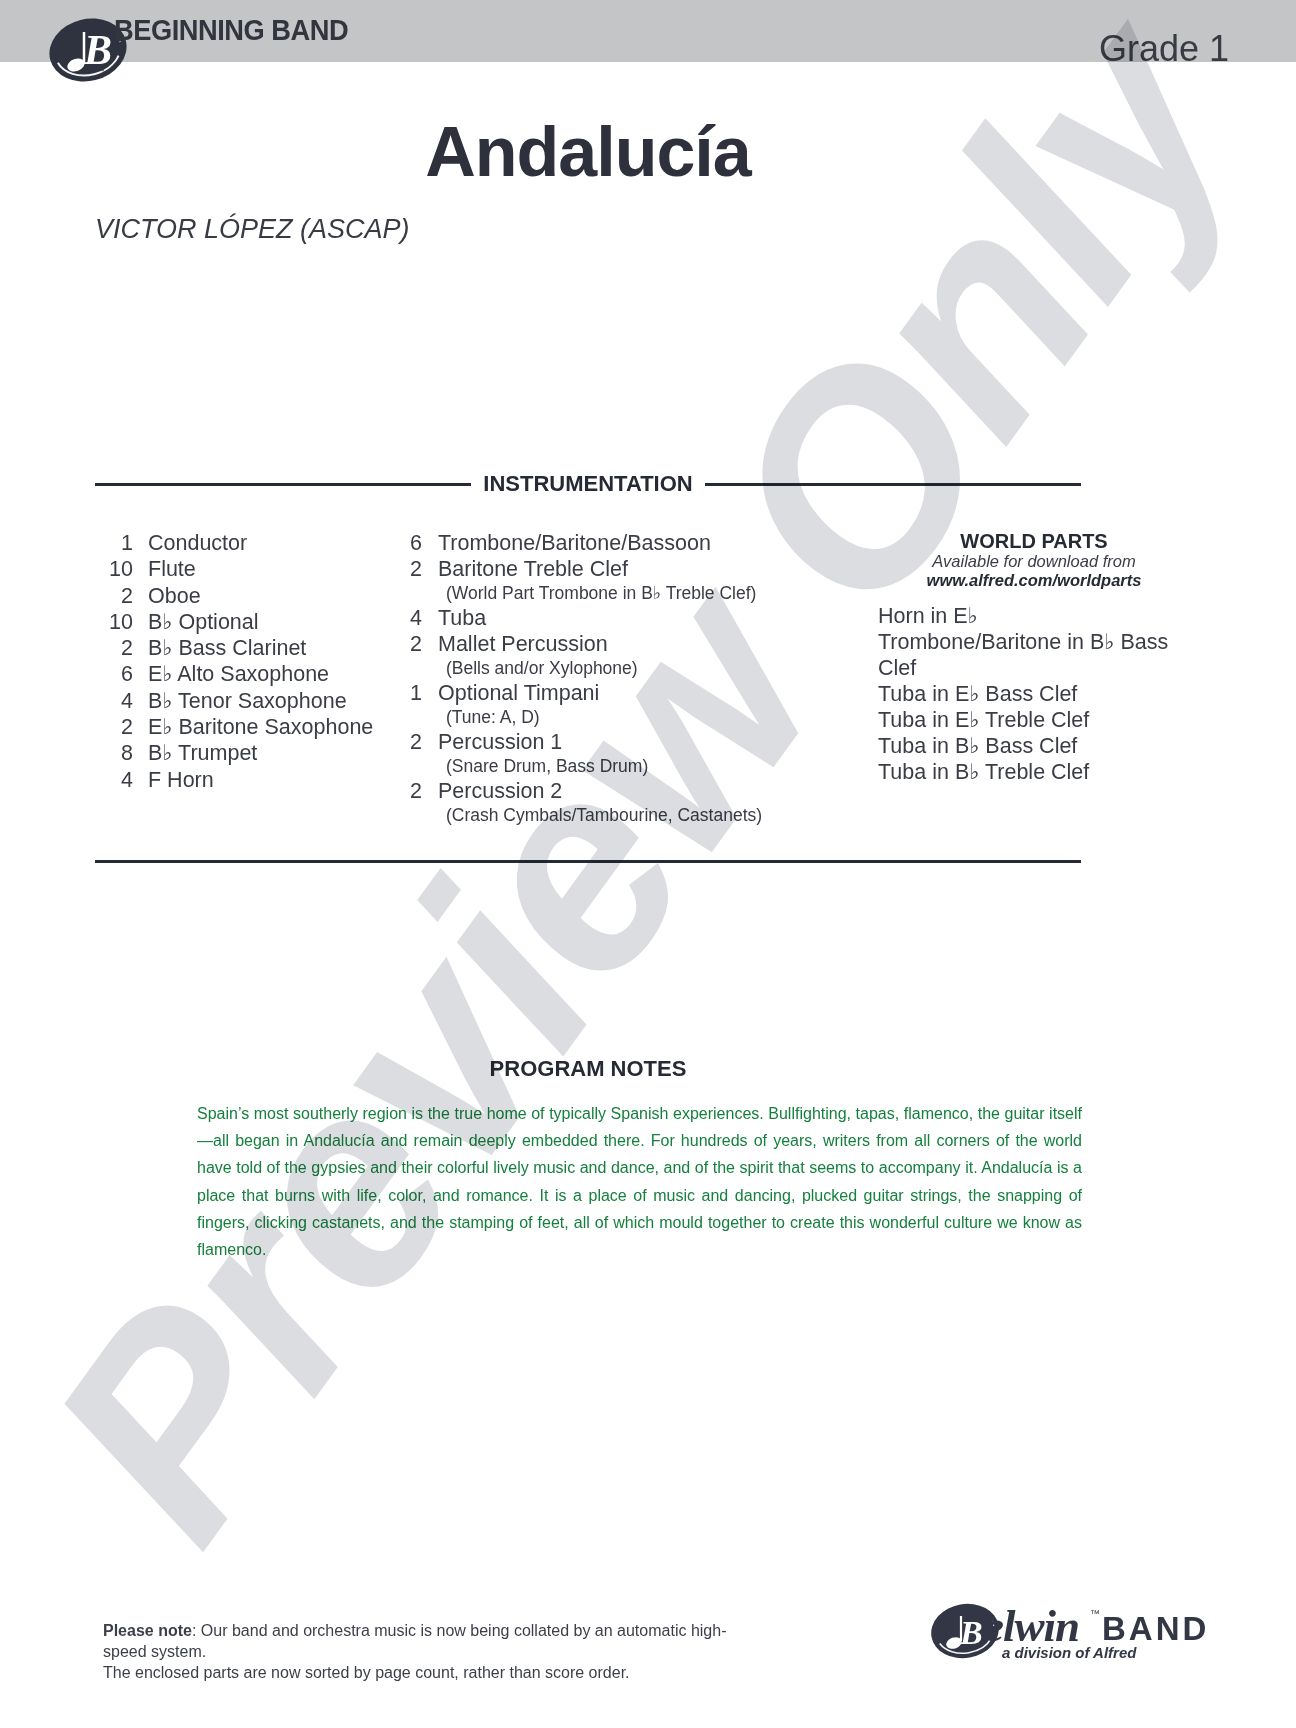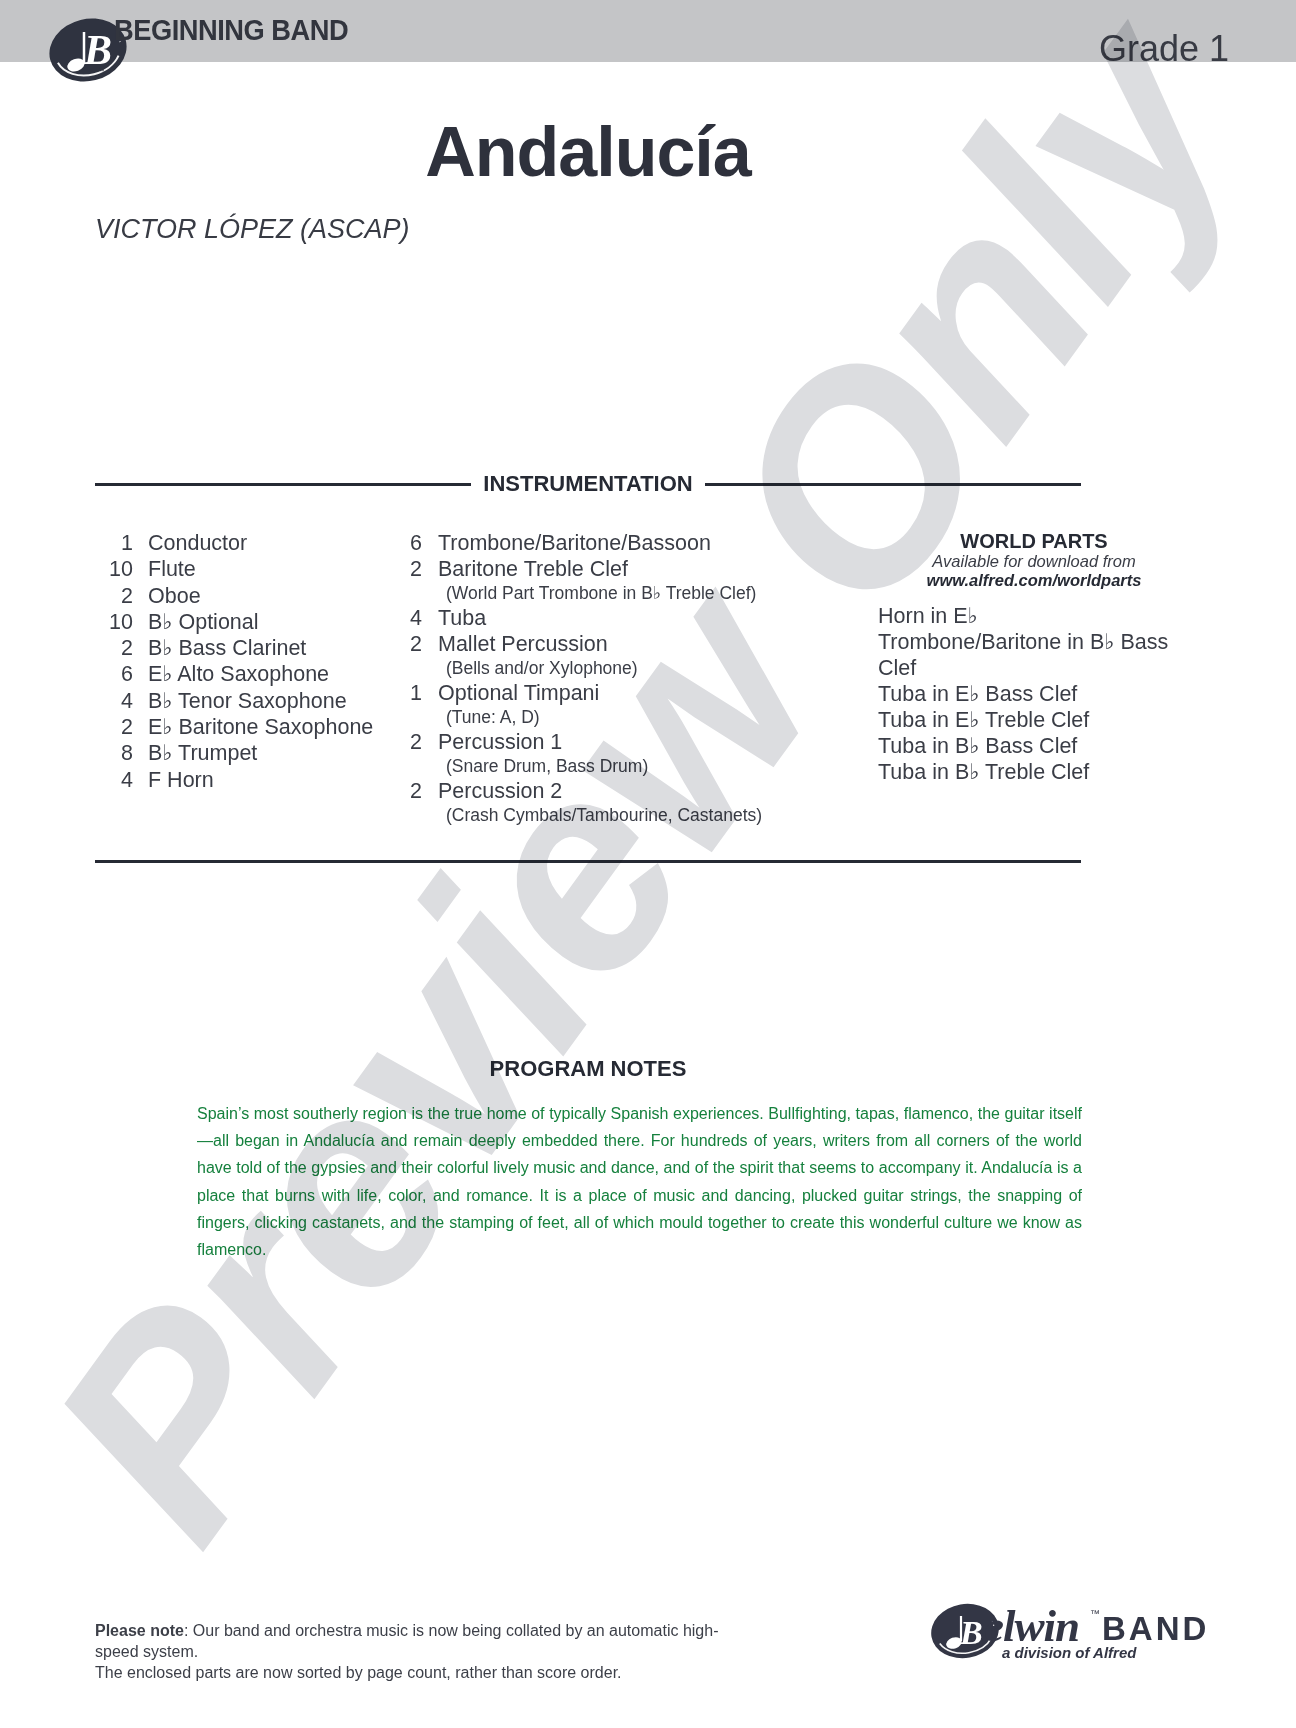--- a/index.html
+++ b/index.html
@@ -43,21 +43,21 @@
 
   .hr2{position:absolute;left:95px;top:860px;width:986px;height:3px;background:#262a34;}
 
   
   .pn-head{position:absolute;left:95px;top:1056px;width:986px;text-align:center;
            font-size:22px;font-weight:bold;color:#262a34;}
   .pn-text{position:absolute;left:197px;top:1100px;width:885px;margin:0;
            font-size:16px;line-height:27.2px;color:#15803d;text-align:justify;}
 
   
-  .footnote{position:absolute;left:95px;top:1620px;width:640px;font-size:16px;
+  .footnote{position:absolute;left:103px;top:1620px;width:640px;font-size:16px;
             line-height:21px;color:#3c3f48;}
   .footnote .b{font-weight:bold;}
 
   .publisher{position:absolute;left:930px;top:1598px;width:300px;height:80px;}
   .pub-oval{position:absolute;left:0;top:4px;width:70px;height:58px;}
   .pub-script{position:absolute;left:54px;top:2px;font-family:"Liberation Serif","DejaVu Serif",serif;
               font-style:italic;font-weight:bold;font-size:45px;color:#333645;letter-spacing:-1px;}
   .pub-tm{position:absolute;left:160px;top:10px;font-size:10px;color:#333645;}
   .pub-band{position:absolute;left:172px;top:12px;font-size:33px;font-weight:bold;
             letter-spacing:3px;color:#333645;}

